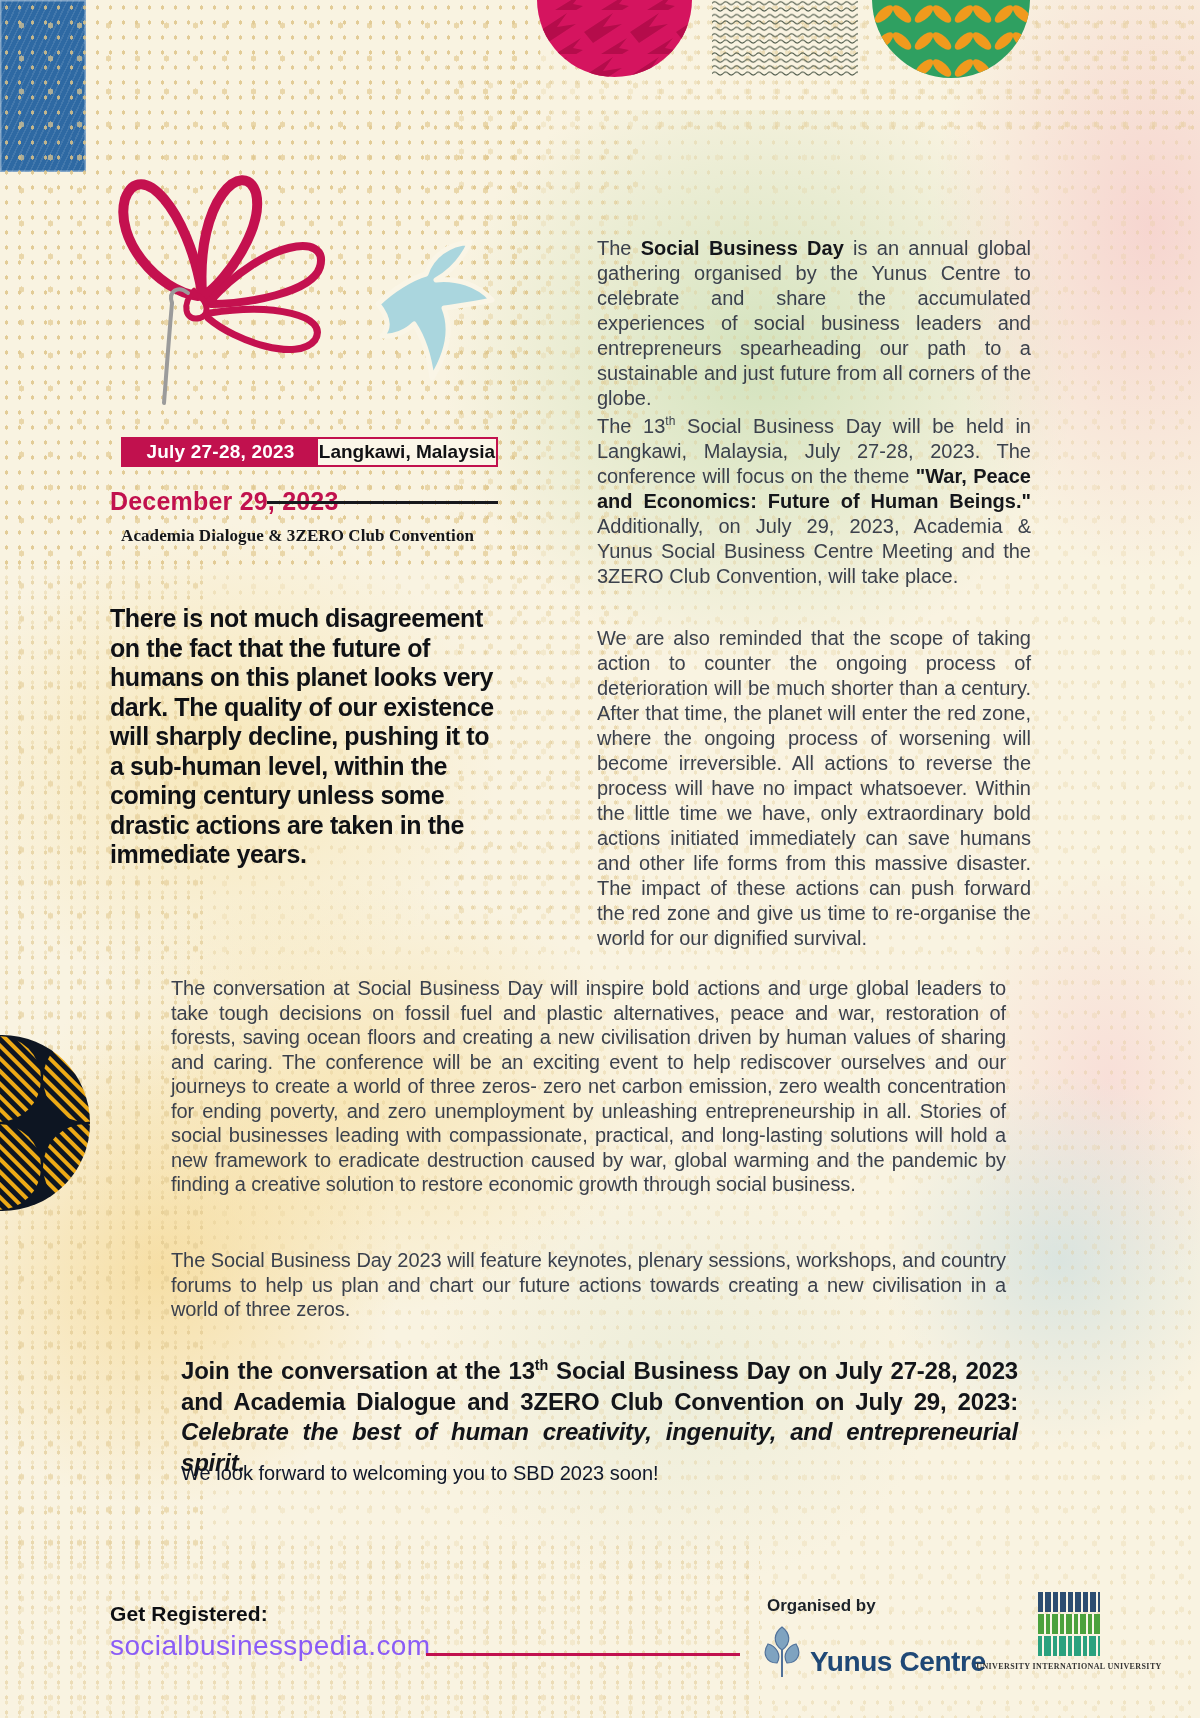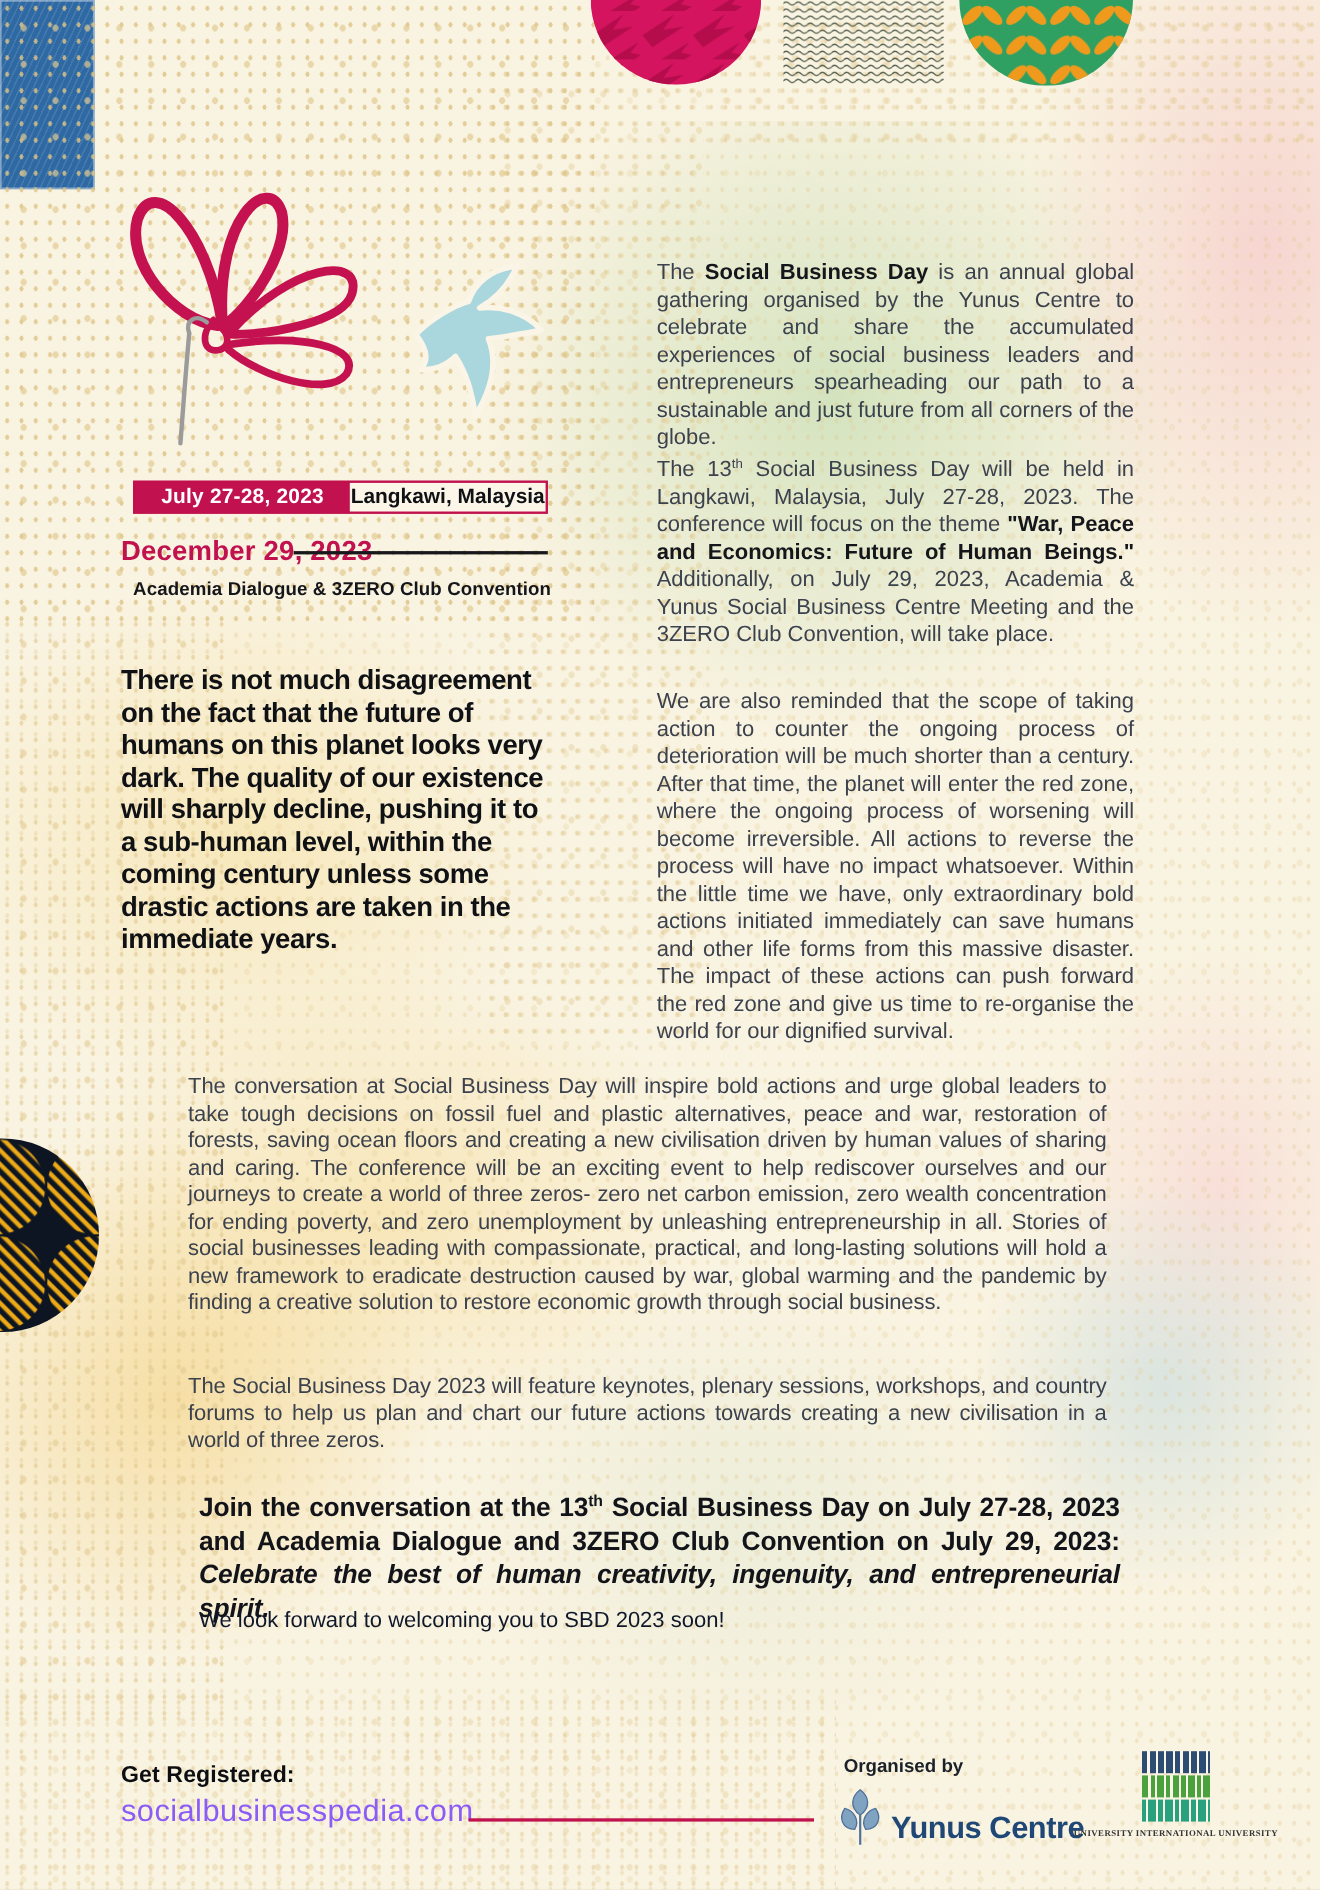--- a/index.html
+++ b/index.html
@@ -39,21 +39,21 @@
   }
   .banner-right{
     flex:1; background:#fbf6e8; color:#101114;
     font-size:19px; font-weight:800; display:flex; align-items:center; justify-content:center;
   }
   .date2{
     left:110px; top:487px; color:#c1114e; font-size:25px; font-weight:800; letter-spacing:0.2px;
   }
   .date2-line{ left:267px; top:501px; width:231px; height:2.5px; background:#17181c; }
   .academia{
-    left:121px; top:526px; color:#15161a; font-size:17px; font-weight:700; letter-spacing:0.1px;
+    left:121px; top:526px; color:#15161a; font-size:17px; font-weight:700; letter-spacing:0.1px;font-family:Liberation Serif, serif;
   }
 
   
   .warning{
     left:110px; top:604px; width:385px;
     font-size:25px; line-height:29.5px; font-weight:700; color:#0f1115; letter-spacing:-0.4px;
   }
   .rcol{ left:597px; width:434px; text-align:justify;
     font-size:20px; line-height:25px; color:#3b414d; }
   .rcol b{ color:#14161b; }

